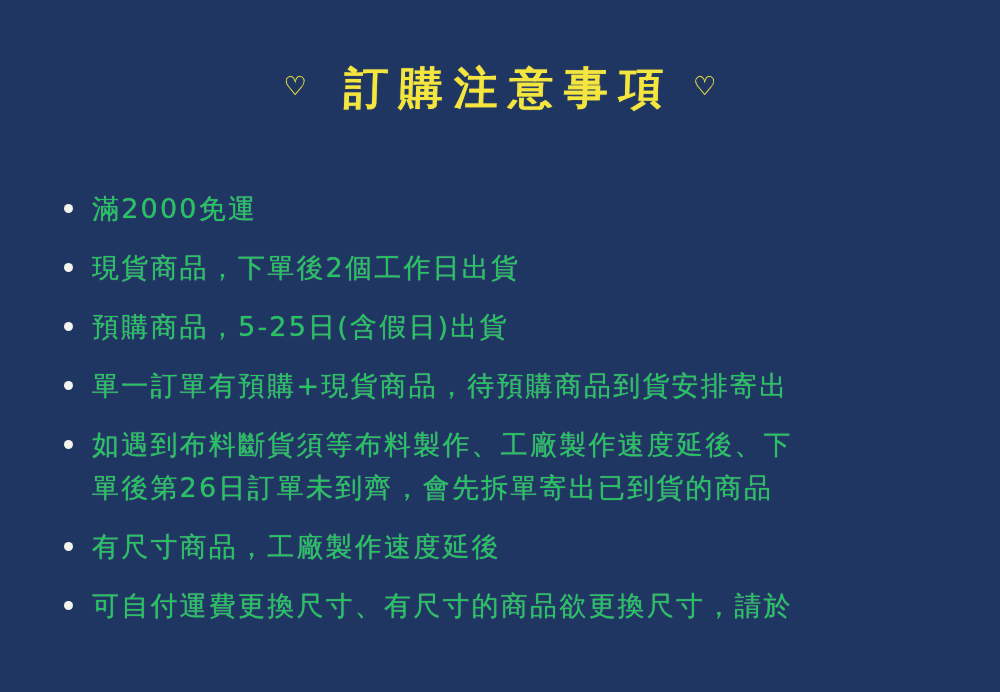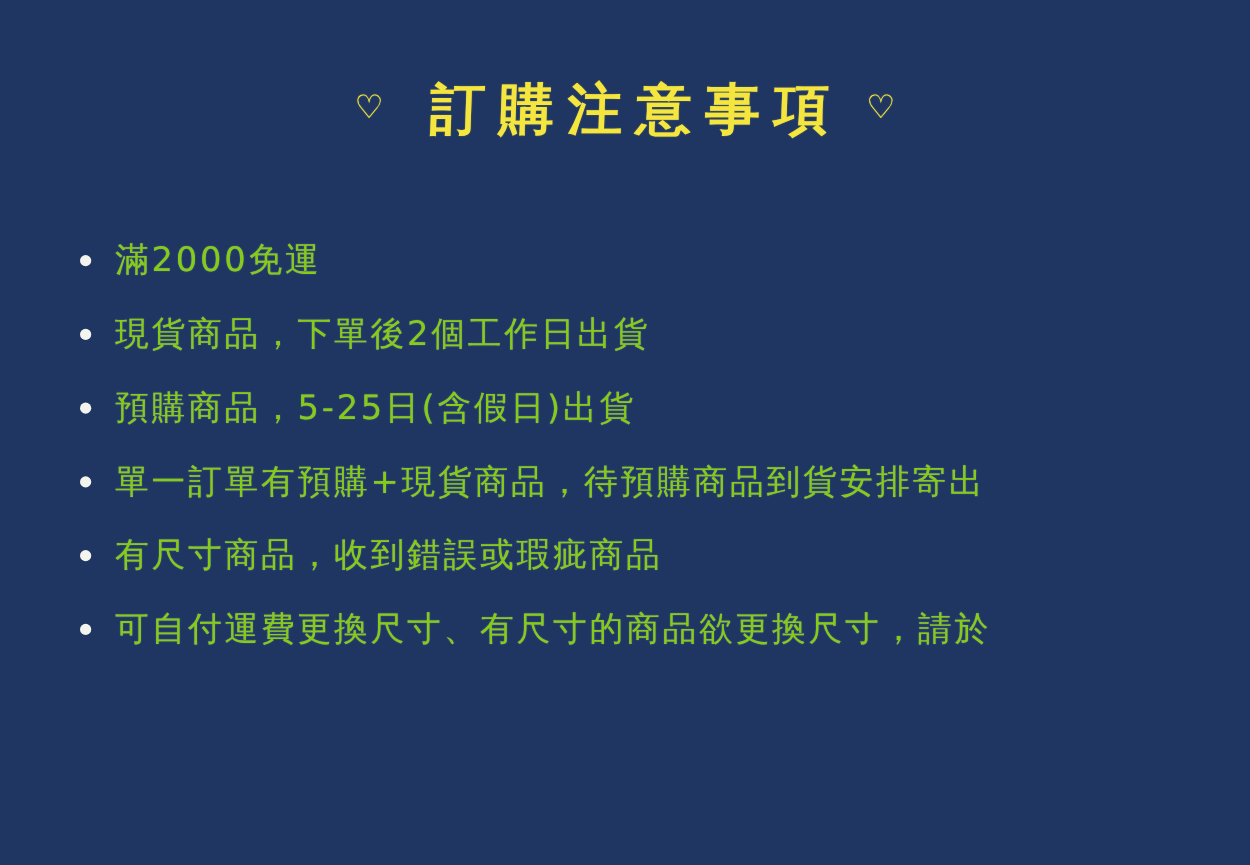--- a/index.html
+++ b/index.html
@@ -68,21 +68,21 @@
     width: 900px;
     margin: 0;
     padding: 0;
     list-style: none;
   }
 
   .notice-item {
     position: relative;
     padding-left: 30px;
     margin-bottom: 14px;
-    color: #84cc16;
+    color: #22c55e;
     font-size: 27px;
     line-height: 45px;
     letter-spacing: 2.2px;
     font-weight: 400;
     text-shadow: 0 0 1px rgba(244, 244, 239, 0.45);
   }
 
   .notice-item .bullet {
     position: absolute;
     left: 2px;
@@ -128,24 +128,29 @@
     <li class="notice-item">
       <span class="bullet"></span>
       <span class="line">預購商品，5-25日(含假日)出貨</span>
     </li>
 
     <li class="notice-item">
       <span class="bullet"></span>
       <span class="line">單一訂單有預購+現貨商品，待預購商品到貨安排寄出</span>
     </li>
 
+    <li class="notice-item">
+      <span class="bullet"></span>
+      <span class="line">如遇到布料斷貨須等布料製作、工廠製作速度延後、下</span>
+      <span class="line">單後第26日訂單未到齊，會先拆單寄出已到貨的商品</span>
+    </li>
 
     <li class="notice-item">
       <span class="bullet"></span>
-      <span class="line">有尺寸商品，收到錯誤或瑕疵商品</span>
+      <span class="line">有尺寸商品，工廠製作速度延後</span>
     </li>
 
     <li class="notice-item">
       <span class="bullet"></span>
       <span class="line">可自付運費更換尺寸、有尺寸的商品欲更換尺寸，請於</span>
     </li>
 
   </ul>
 </div>
 

